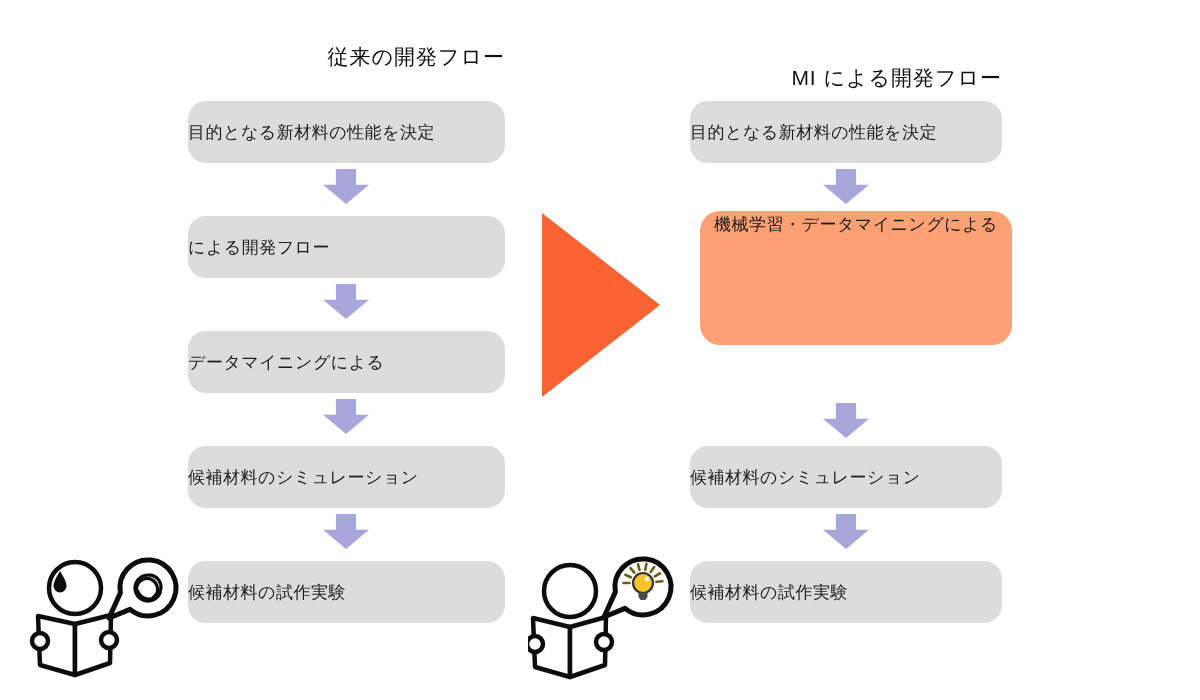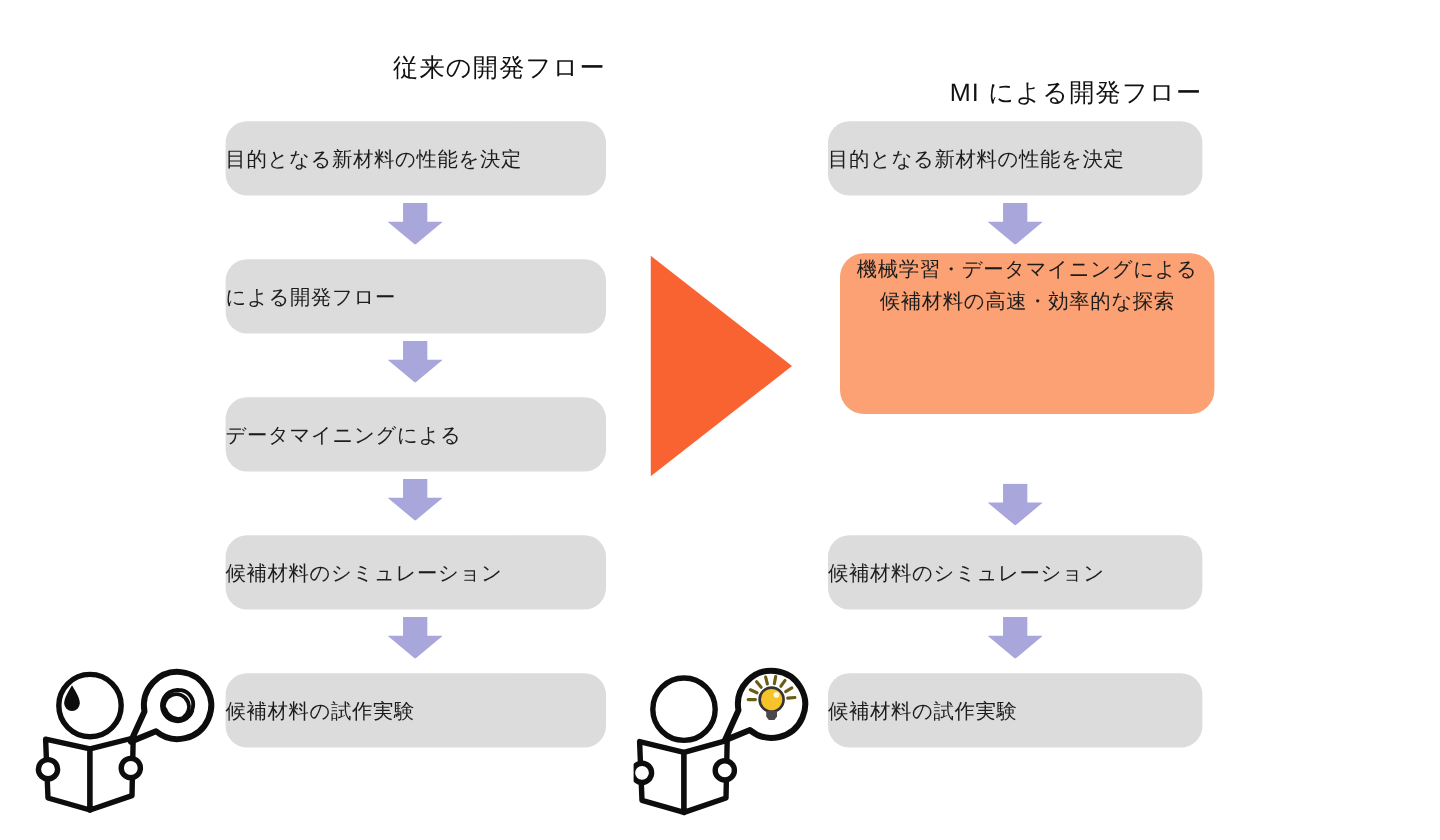--- a/index.html
+++ b/index.html
@@ -121,21 +121,20 @@
 
   <div class="big-triangle"></div>
 
   <div class="box gray" style="left:690px;top:101px;width:312px;height:62px">
     <span>目的となる新材料の性能を決定</span>
   </div>
   <div class="block-arrow" style="left:823px;top:169px"></div>
 
   <div class="box orange" style="left:700px;top:211px;width:312px;height:134px;flex-direction:column">
     <span>機械学習・データマイニングによる</span>
-    <span>候補材料の高速・効率的な探索</span>
   </div>
   <div class="block-arrow" style="left:823px;top:403px"></div>
 
   <div class="box gray" style="left:690px;top:446px;width:312px;height:62px">
     <span>候補材料のシミュレーション</span>
   </div>
   <div class="block-arrow" style="left:823px;top:514px"></div>
 
   <div class="box gray" style="left:690px;top:561px;width:312px;height:62px">
     <span>候補材料の試作実験</span>

